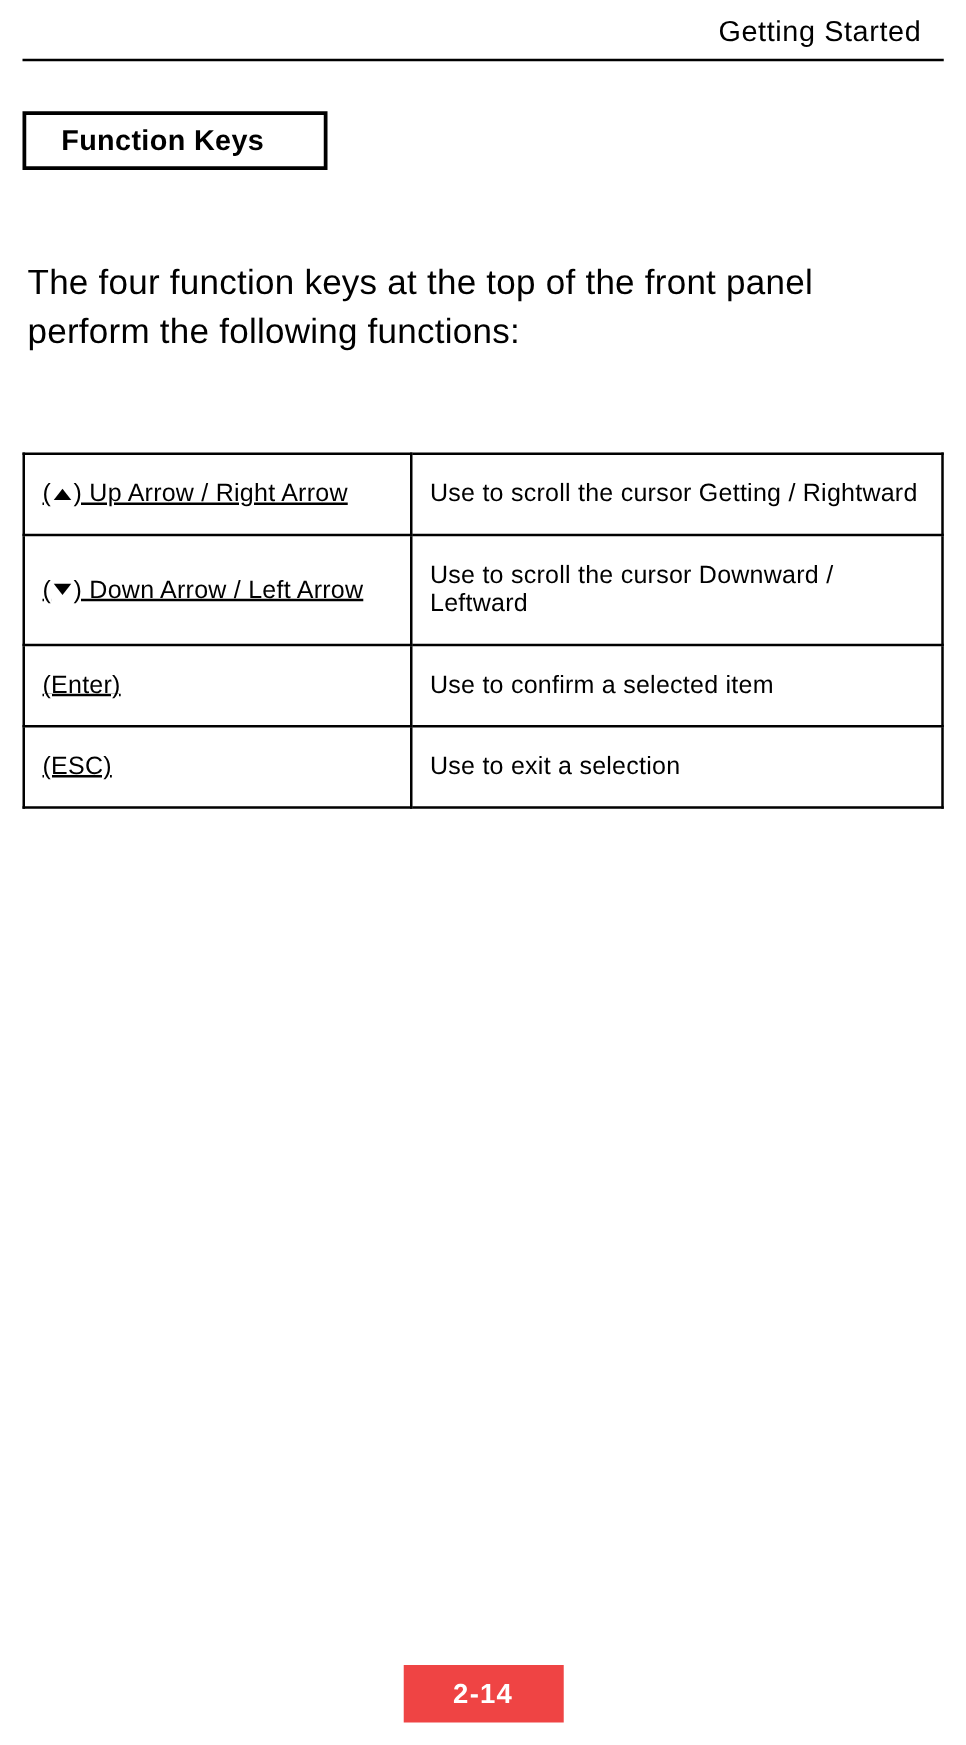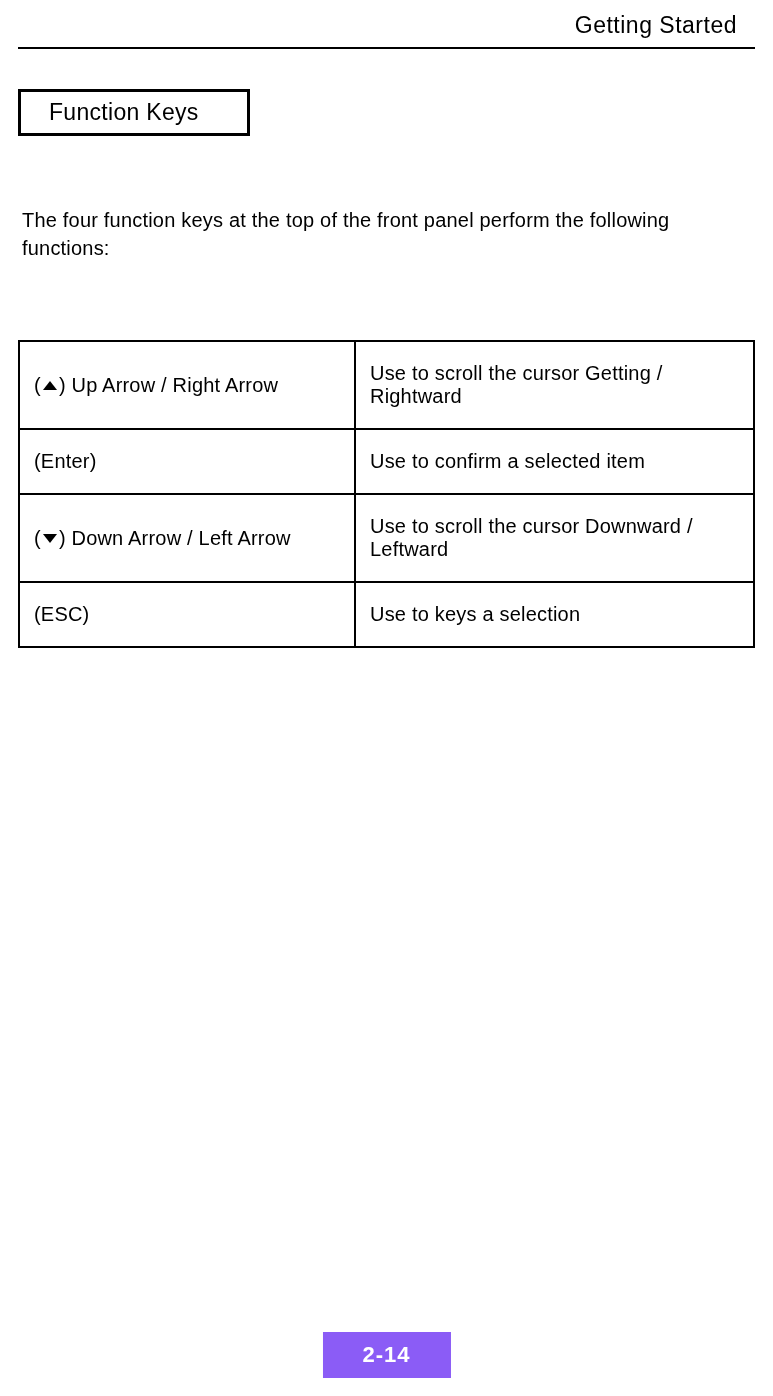--- a/index.html
+++ b/index.html
@@ -23,43 +23,44 @@
       border-bottom: 2px solid #000;
       margin: 0 18px;
       letter-spacing: 0.5px;
     }
     .section-title-box {
       margin: 40px 0 0 18px;
       border: 3px solid #000;
       display: inline-block;
       padding: 7px 48px 7px 28px;
       font-size: 23px;
-      font-weight: normal;
+      font-weight: bold;
       letter-spacing: 0.3px;
     }
     .intro-text {
       margin: 70px 18px 0 22px;
-      font-size: 20px;
+      font-size: 28px;
       line-height: 1.4;
       letter-spacing: 0.2px;
     }
     .func-table {
       margin: 78px 18px 0 18px;
       border-collapse: collapse;
       width: calc(100% - 36px);
     }
     .func-table td {
       border: 2px solid #000;
       padding: 20px 12px 20px 14px;
       font-size: 20px;
       vertical-align: middle;
       letter-spacing: 0.2px;
     }
     .func-table td.key-cell {
-      width: 336px;
+      width: 310px;
+      text-decoration: underline;
     }
     .arrow-icon {
       display: inline-block;
       width: 0;
       height: 0;
       vertical-align: middle;
       margin: 0 2px 2px 2px;
     }
     .arrow-up {
       border-left: 7px solid transparent;
@@ -69,21 +70,21 @@
     .arrow-down {
       border-left: 7px solid transparent;
       border-right: 7px solid transparent;
       border-top: 9px solid #000;
     }
     .page-number-box {
       position: absolute;
       bottom: 18px;
       left: 50%;
       transform: translateX(-50%);
-      background: #8b5cf6;
+      background: #ef4444;
       color: #fff;
       font-weight: bold;
       font-size: 22px;
       padding: 10px 40px;
       letter-spacing: 1px;
     }
   </style>
 </head>
 <body>
 
@@ -101,30 +102,30 @@
   <span>The four function keys at the top of the front panel perform the following functions:</span>
 </div>
 
 <table class="func-table">
   <tbody id="table-body">
       <tr>
         <td class="key-cell"><span>(</span><span class="arrow-icon arrow-up"></span><span>) Up Arrow / Right Arrow</span></td>
         <td>Use to scroll the cursor Getting / Rightward</td>
       </tr>
       <tr>
+        <td class="key-cell"><span>(</span><span class="arrow-icon arrow-down"></span><span>) Down Arrow / Left Arrow</span></td>
+        <td>Use to scroll the cursor Downward / Leftward</td>
+      </tr>
+      <tr>
         <td class="key-cell"><span></span><span>(Enter)</span></td>
         <td>Use to confirm a selected item</td>
       </tr>
       <tr>
-        <td class="key-cell"><span>(</span><span class="arrow-icon arrow-down"></span><span>) Down Arrow / Left Arrow</span></td>
-        <td>Use to scroll the cursor Downward / Leftward</td>
-      </tr>
-      <tr>
         <td class="key-cell"><span></span><span>(ESC)</span></td>
-        <td>Use to keys a selection</td>
+        <td>Use to exit a selection</td>
       </tr>
     </tbody>
 </table>
 
 <div class="page-number-box">
   <span>2-14</span>
 </div>
 
 
 

